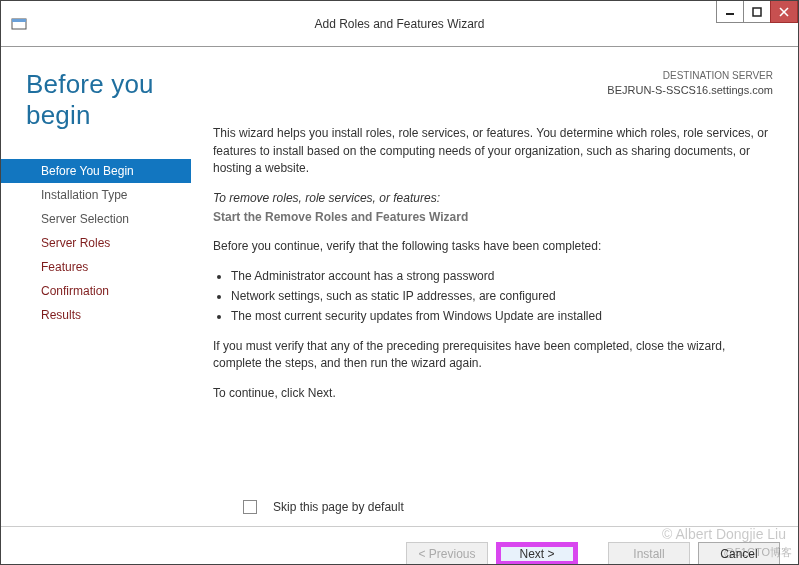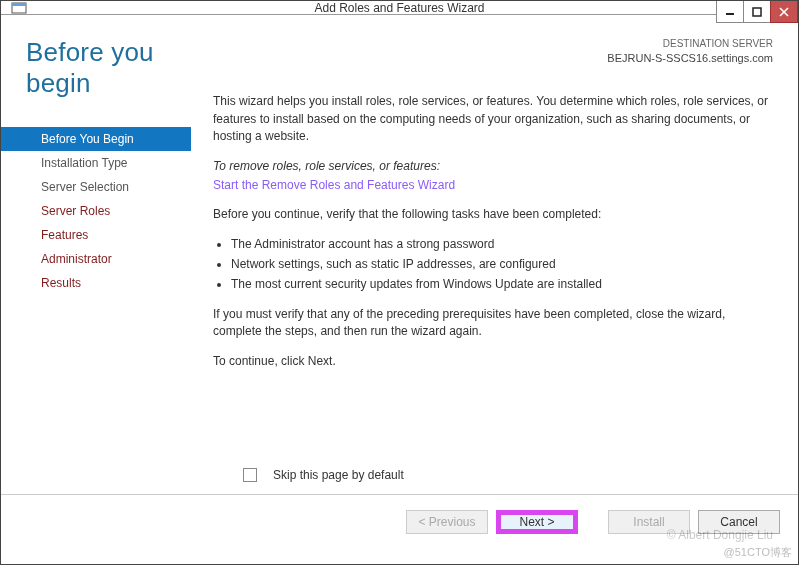--- a/index.html
+++ b/index.html
@@ -8,21 +8,21 @@
       font-size: 12px;
       color: #333;
       background: #fff;
       width: 799px;
       height: 565px;
       overflow: hidden;
       border: 1px solid #444;
       position: relative;
     }
     .titlebar {
-      height: 14px;
+      height: 46px;
       background: #fff;
       border-bottom: 1px solid #999;
       display: flex;
       align-items: center;
       position: relative;
     }
     .titlebar-icon {
       width: 24px;
       height: 24px;
       margin-left: 6px;
@@ -108,21 +108,21 @@
       margin-bottom: 28px;
     }
     .dest-label { font-size: 10px; color: #666;}
     .dest-host { font-size: 11px; color: #444;}
     .body-text {
       font-size: 12px;
       color: #333;
       line-height: 1.45;
     }
     .body-text p { margin-bottom: 12px; }
-    .body-text a { color: #8b5cf6; text-decoration: none; cursor: pointer;}
+    .body-text a { color: #737373; text-decoration: none; cursor: pointer; font-weight: bold;}
     .bullets { list-style: disc; padding-left: 18px; margin-bottom: 12px;}
     .bullets li { margin-bottom: 3px; }
     .skip-row {
       display: flex;
       align-items: center;
       gap: 16px;
       margin-top: auto;
       margin-bottom: 12px;
       padding-left: 30px;
     }
@@ -159,23 +159,23 @@
     .watermark {
       position: absolute;
       right: 6px;
       bottom: 4px;
       font-size: 11px;
       color: rgba(0,0,0,0.28);
       pointer-events: none;
     }
     .watermark2 {
       position: absolute;
-      right: 25px;
+      right: 12px;
       bottom: 22px;
-      font-size: 12px;
+      font-size: 14px;
       color: rgba(0,0,0,0.22);
       pointer-events: none;
       margin-top: 35px;
     }
   </style>
 </head>
 <body>
 
 <div class="titlebar">
   <span class="titlebar-icon">
@@ -207,21 +207,21 @@
 
 <div class="content-wrap">
   <div class="left-col">
     <div class="page-title">Before you begin</div>
     <div class="nav">
       <div class="nav-item active">Before You Begin</div>
       <div class="nav-item">Installation Type</div>
       <div class="nav-item">Server Selection</div>
       <div class="nav-item disabled">Server Roles</div>
       <div class="nav-item disabled">Features</div>
-      <div class="nav-item disabled">Administrator</div>
+      <div class="nav-item disabled">Confirmation</div>
       <div class="nav-item disabled">Results</div>
     </div>
   </div>
 
   <div class="right-col">
     <div class="dest-block">
       <div class="dest-label">DESTINATION SERVER</div>
       <div class="dest-host">BEJRUN-S-SSCS16.settings.com</div>
     </div>
 

